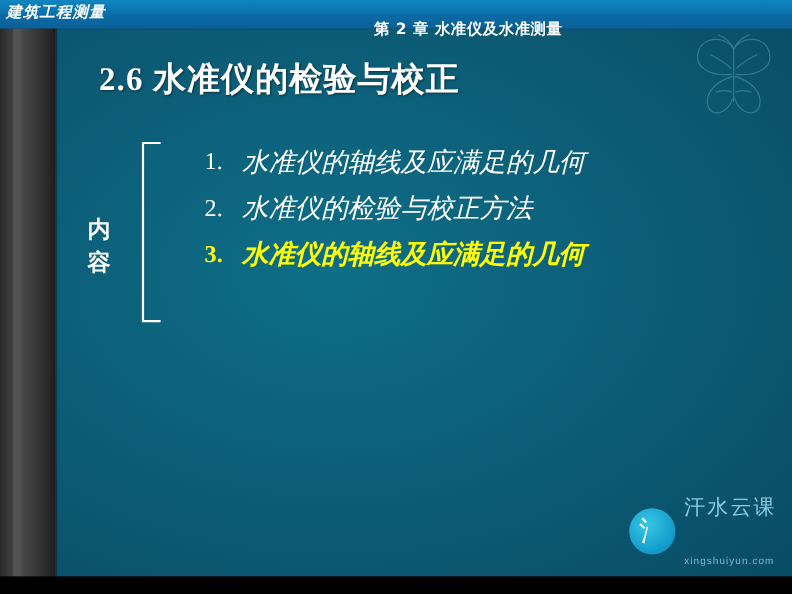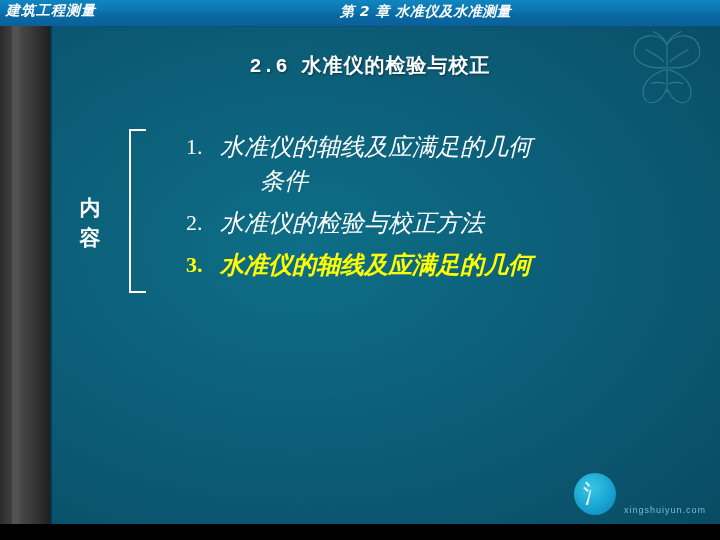--- a/index.html
+++ b/index.html
@@ -39,27 +39,26 @@
     font-size: 14px;
     font-style: italic;
     font-weight: bold;
     color: #ffffff;
     letter-spacing: 1px;
     font-family: "DejaVu Sans", sans-serif;
   }
   #banner-center {
     position: absolute;
     left: 340px;
-    top: 3px;
+    top: 18px;
     font-size: 14px;
     font-weight: bold;
     color: #ffffff;
     letter-spacing: 0.5px;
     font-family: "DejaVu Sans", sans-serif;
-    font-style: italic;
   }
 
   
   #left-strip {
     position: absolute;
     left: 0;
     top: 26px;
     width: 50px;
     height: 514px;
     background: linear-gradient(to right, #2a2a2a 0%, #3a3a3a 18%, #4a4a4a 35%, #3d3d3d 58%, #2e2e2e 80%, #1e1e1e 100%);
@@ -100,25 +99,24 @@
     height: 90px;
     opacity: 0.30;
   }
 
   
   #title {
     position: absolute;
     left: 90px;
     top: 52px;
     width: 560px;
-    text-align: center;
-    color: #ffffff;
-    font-size: 20px;
+    color: #ffffff;
+    font-size: 30px;
     font-weight: bold;
-    font-family: Liberation Mono, monospace;
+    font-family: Liberation Serif, serif;
     letter-spacing: 1px;
     text-shadow: 1px 1px 2px rgba(0,0,0,0.45);
   }
 
   
   #content-label {
     position: absolute;
     left: 62px;
     top: 193px;
     width: 56px;
@@ -263,40 +261,40 @@
   <svg id="brace" viewBox="0 0 26 166" preserveAspectRatio="none">
     <path d="M24 2 L8 2 L8 164 L24 164" fill="none" stroke="#ffffff" stroke-width="2"></path>
   </svg>
 
   <div id="list">
 
     <div class="item white">
       <span class="num">1.</span>
       <span class="txt">
         <span>水准仪的轴线及应满足的几何</span>
-        <span class="l2">条件</span>
       </span>
     </div>
 
     <div class="item white">
       <span class="num">2.</span>
       <span class="txt">水准仪的检验与校正方法</span>
     </div>
 
     <div class="item yellow">
       <span class="num">3.</span>
       <span class="txt">水准仪的轴线及应满足的几何</span>
     </div>
 
   </div>
 
   <div id="watermark">
     <div id="wm-circle">
       <div class="c-inner">氵</div>
     </div>
     <div id="wm-text">
+      <div id="wm-title">汗水云课</div>
       <div id="wm-sub">xingshuiyun.com</div>
     </div>
   </div>
 
   <div id="bottom-bar"></div>
 
 </div>
 
 </body></html>

